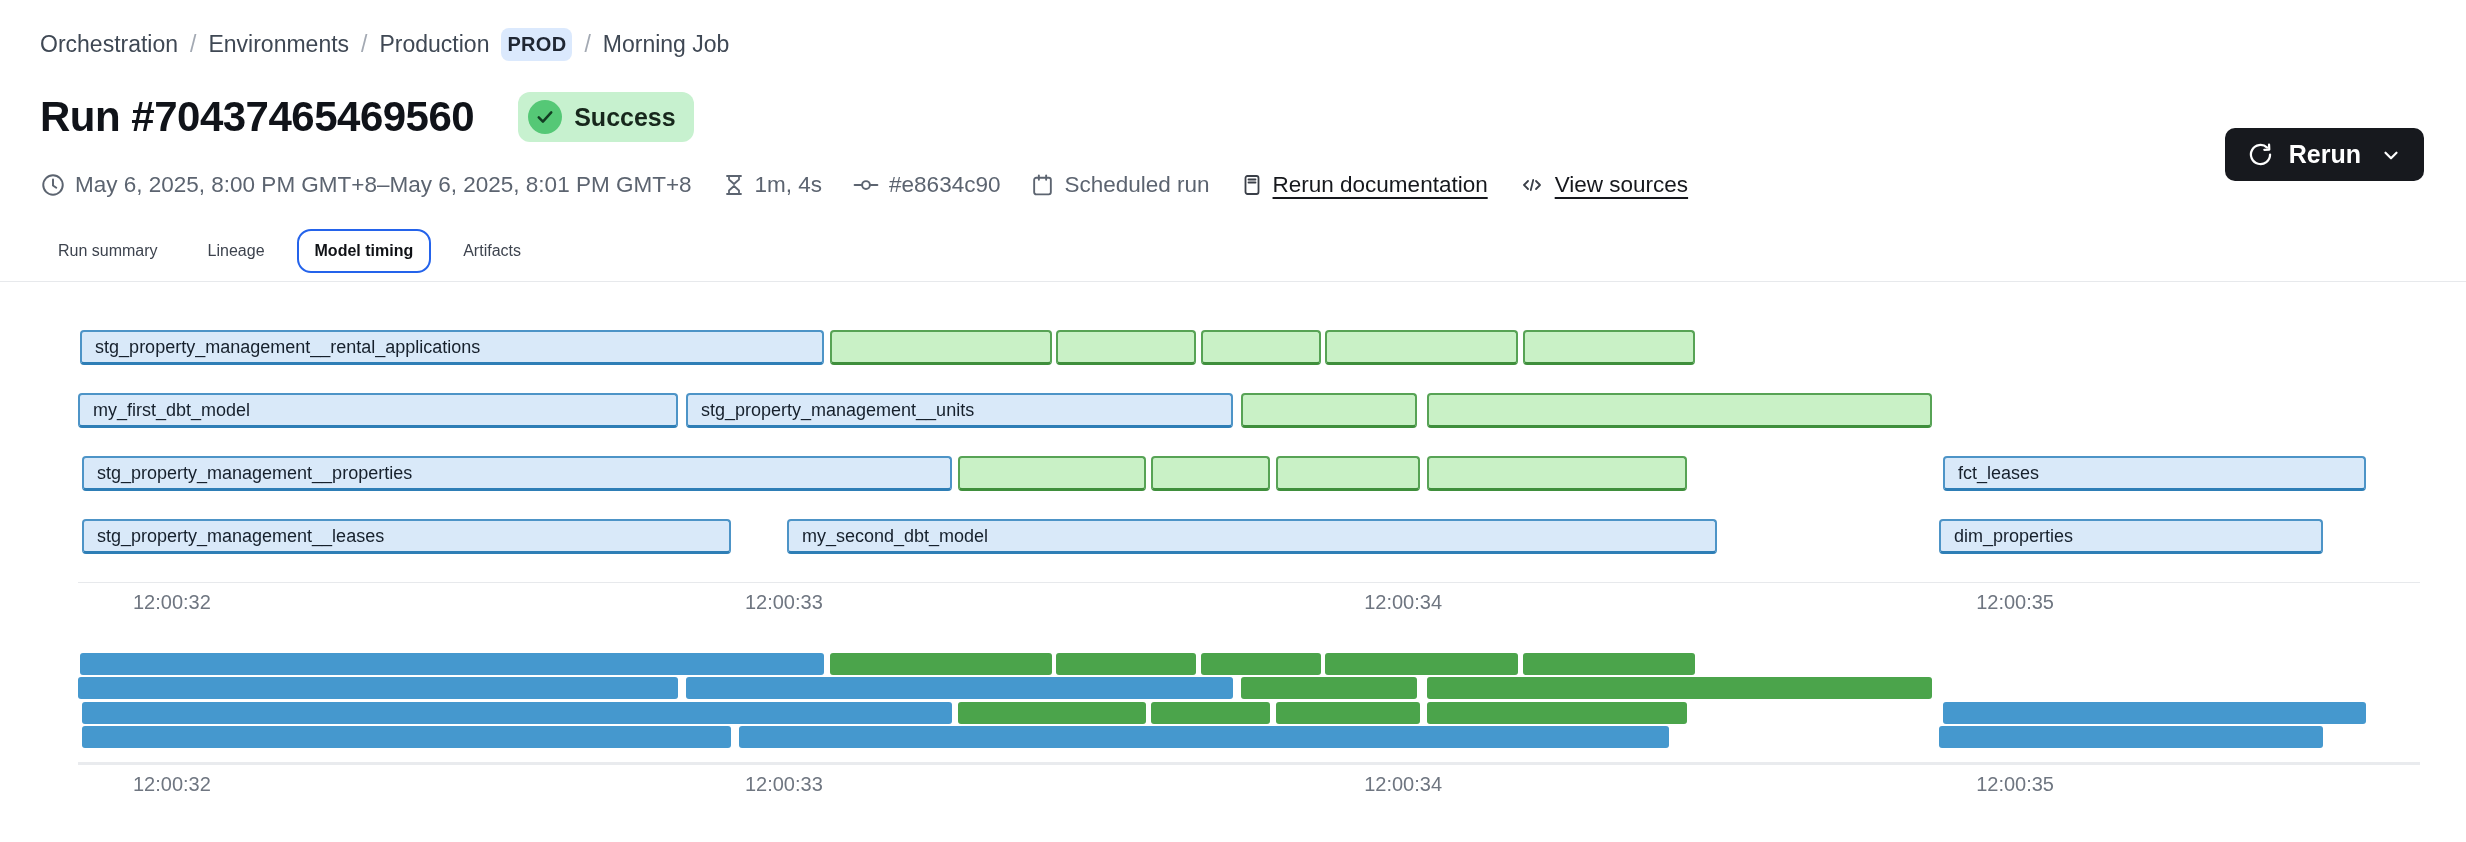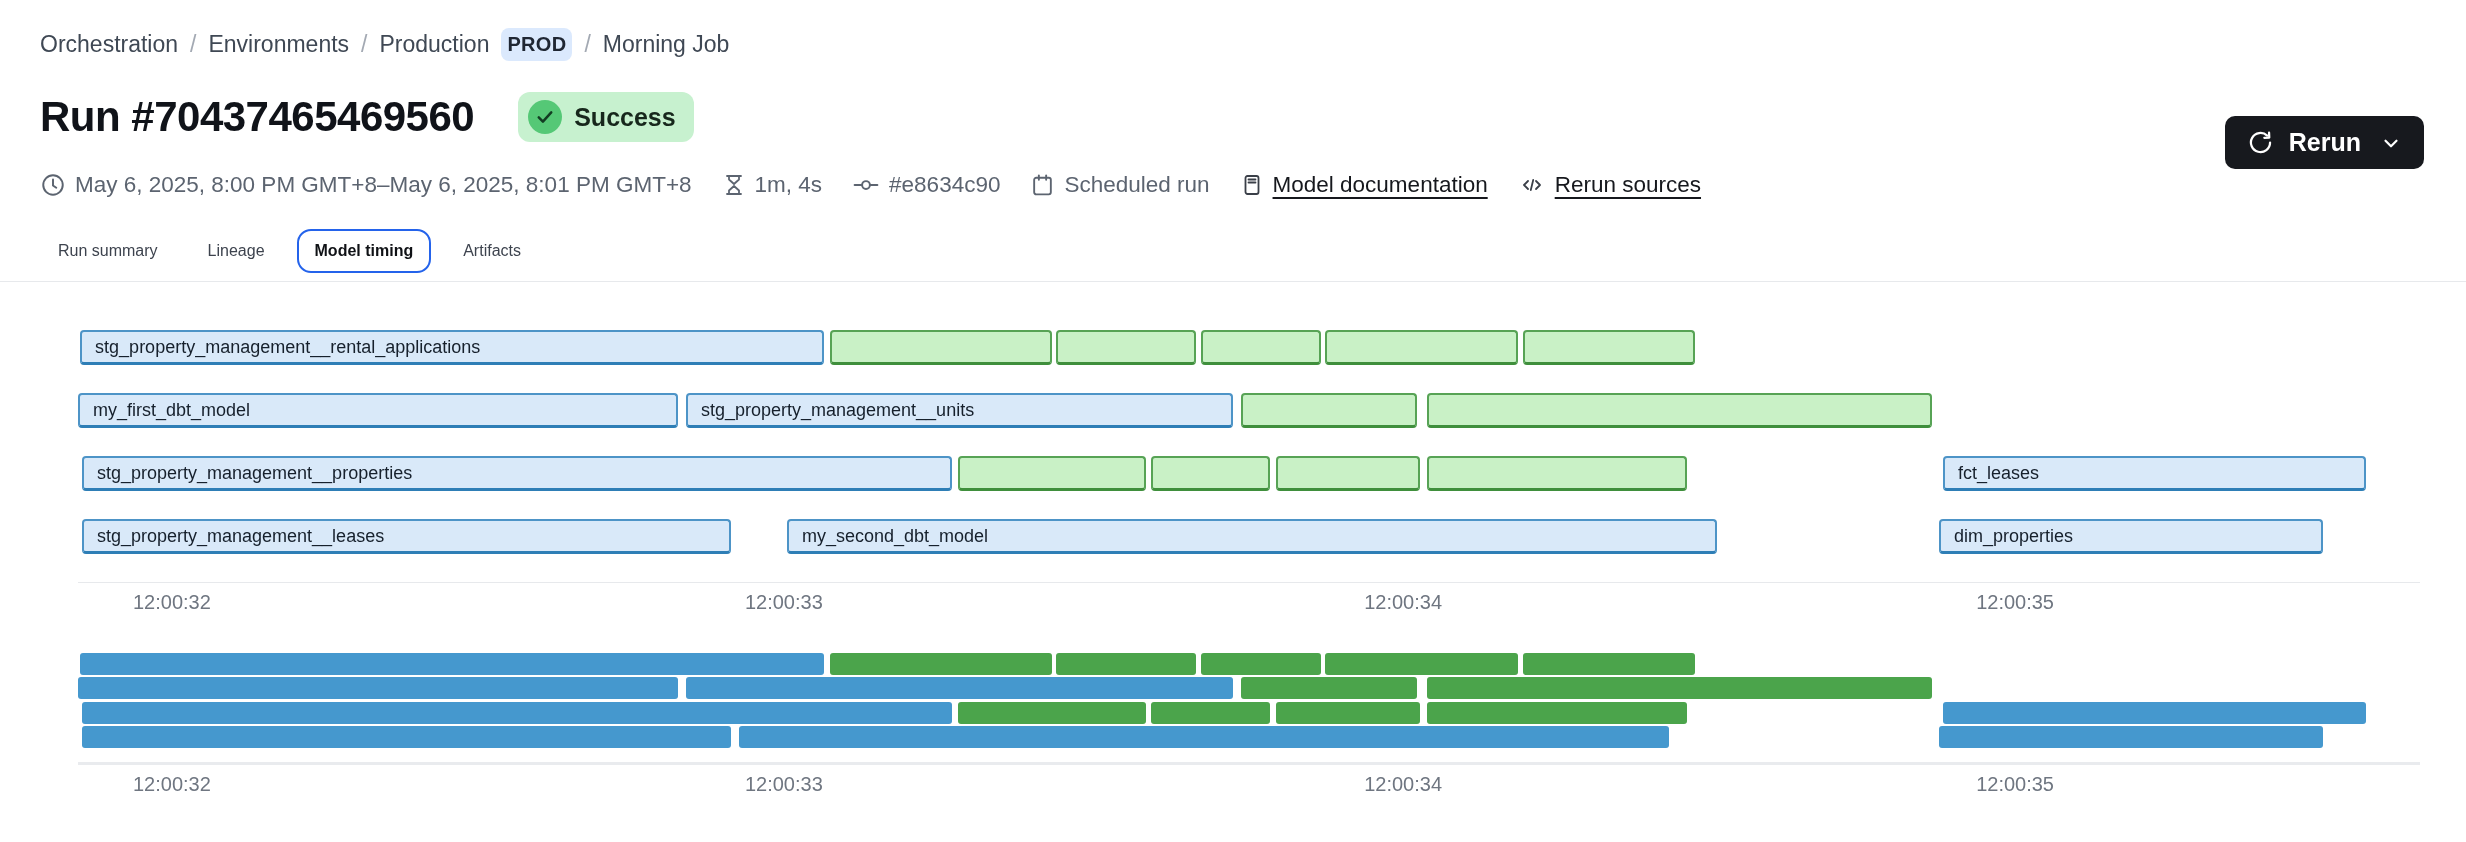--- a/index.html
+++ b/index.html
@@ -17,21 +17,21 @@
 
   
   .title-row { position: absolute; left: 40px; top: 92px; display: flex; align-items: center; gap: 44px; }
   .page-title { font-size: 42px; font-weight: 600; letter-spacing: -0.5px; color: #101319; }
   .status-badge { display: flex; align-items: center; gap: 12px; background: var(--success-bg, #c7f1cf);
     border-radius: 12px; padding: 8px 18px 8px 10px; font-size: 25px; font-weight: 600; color: #17271c; }
   .status-badge .check-circle { width: 34px; height: 34px; border-radius: 50%;
     background: var(--success-icon, #55c876); display: flex; align-items: center; justify-content: center; }
 
   
-  .rerun-btn { position: absolute; right: 42px; top: 116px; height: 53px; background: #17191e;
+  .rerun-btn { position: absolute; right: 42px; top: 128px; height: 53px; background: #17191e;
     color: #ffffff; border: none; border-radius: 10px; display: flex; align-items: center;
     gap: 15px; padding: 0 22px; font-size: 25px; font-weight: 700; cursor: pointer;
     font-family: "Liberation Sans", sans-serif; }
 
   
   .meta-row { position: absolute; left: 40px; top: 172px; display: flex; align-items: center;
     gap: 30px; font-size: 22.5px; color: #5c6470; }
   .meta-item { display: flex; align-items: center; gap: 9px; white-space: nowrap; }
   .meta-item svg { flex: 0 0 auto; }
   .meta-link { color: #16181d; font-weight: 500; text-decoration: underline;
@@ -140,29 +140,29 @@
         <line x1="15.5" y1="2.8" x2="15.5" y2="7"></line>
       </svg>
     <span>Scheduled run</span>
   </span>
   <span class="meta-item">
     <svg width="24" height="26" viewBox="0 0 24 24" fill="none" stroke="#3a3f48" stroke-width="1.8" stroke-linecap="round">
         <rect x="5.5" y="3" width="13" height="18" rx="2"></rect>
         <line x1="8.5" y1="6.5" x2="15.5" y2="6.5"></line>
         <line x1="8.5" y1="9.5" x2="15.5" y2="9.5"></line>
       </svg>
-    <a class="meta-link">Model documentation</a>
+    <a class="meta-link">Rerun documentation</a>
   </span>
   <span class="meta-item">
     <svg width="28" height="24" viewBox="0 0 24 24" fill="none" stroke="#3a3f48" stroke-width="1.8" stroke-linecap="round" stroke-linejoin="round">
         <polyline points="8 8 4 12 8 16"></polyline>
         <polyline points="16 8 20 12 16 16"></polyline>
         <line x1="13.2" y1="7" x2="10.8" y2="17"></line>
       </svg>
-    <a class="meta-link">Rerun sources</a>
+    <a class="meta-link">View sources</a>
   </span>
 </div>
 
 <div class="tabs">
   <span class="tab">Run summary</span>
   <span class="tab">Lineage</span>
   <span class="tab active">Model timing</span>
   <span class="tab">Artifacts</span>
 </div>
 

